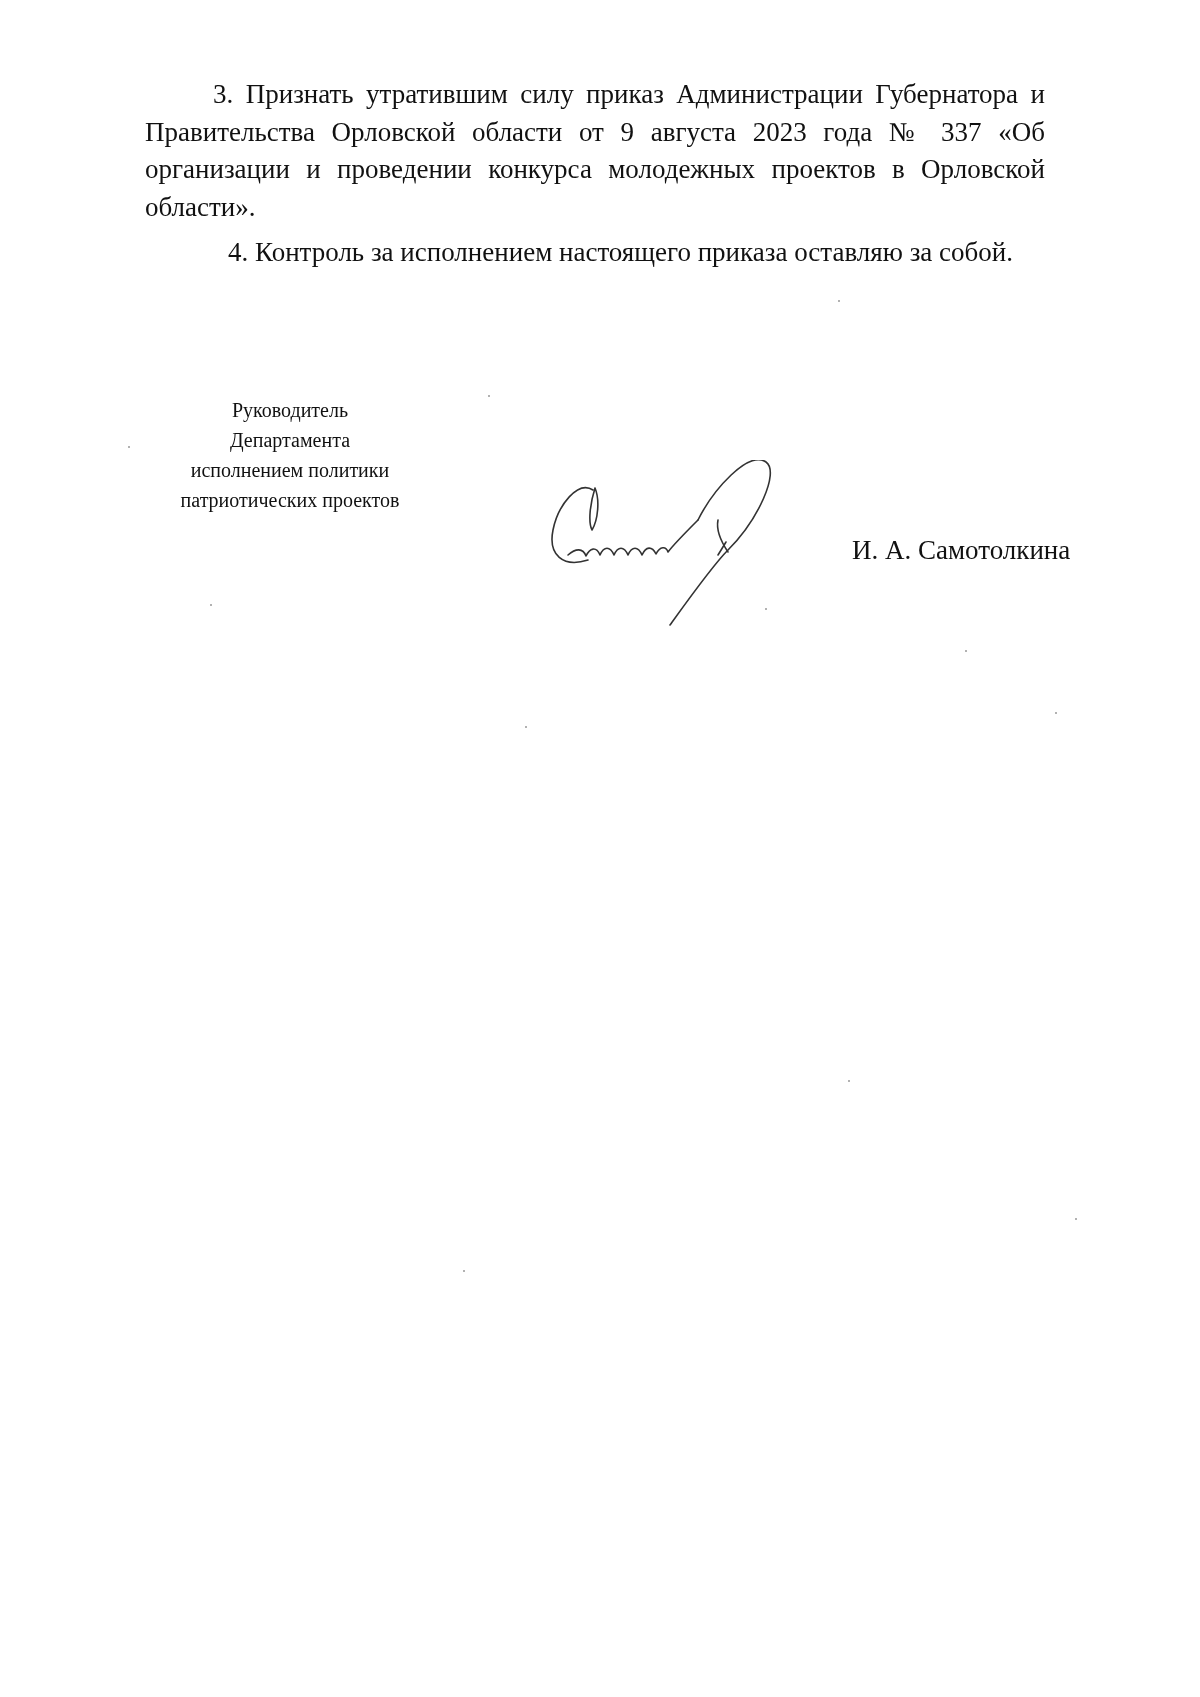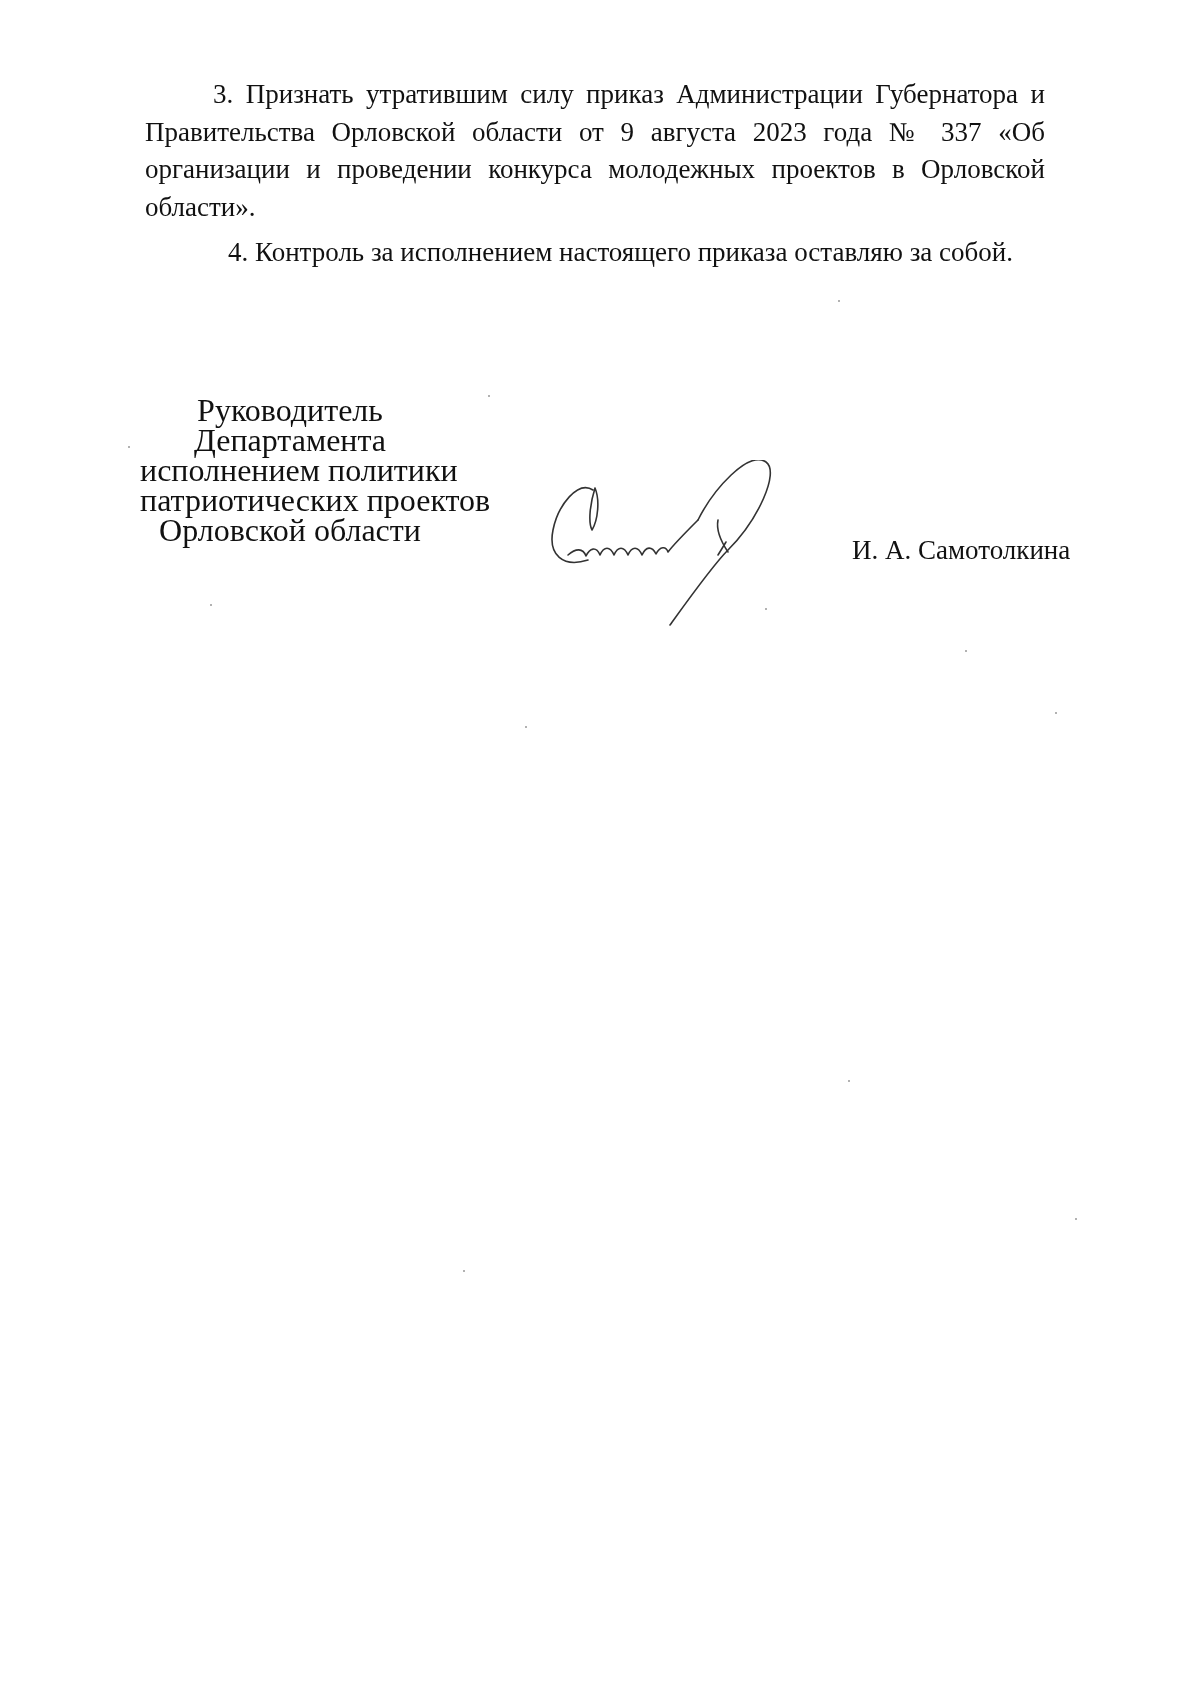--- a/index.html
+++ b/index.html
@@ -5,41 +5,40 @@
     html, body { margin: 0; padding: 0; background: #ffffff; }
     body { width: 1200px; height: 1697px; position: relative; overflow: hidden;
            font-family: "Liberation Serif", "DejaVu Serif", serif; color: #111111; }
     .page { position: absolute; left: 0; top: 0; width: 1200px; height: 1544px; background: #fff; }
     .para { position: absolute; left: 145px; width: 900px; font-size: 27px; line-height: 37.5px;
             text-align: justify; text-align-last: left; }
     .para .indent { display: inline-block; width: 68px; }
     #p3 { top: 76px; }
     #p4 { top: 219px; }
     .sig-block { position: absolute; left: 140px; top: 395px; width: 300px; text-align: center;
-                 font-size: 32px; line-height: 30px; }
+                 font-size: 20px; line-height: 30px; }
     .sig-block div { white-space: nowrap; }
     .signer-name { position: absolute; left: 852px; top: 508px; font-size: 27px; white-space: nowrap; margin-top: 27px; }
     .signature { position: absolute; left: 548px; top: 460px; width: 250px; height: 210px; }
     .speck { position: absolute; width: 2px; height: 2px; background: #999; border-radius: 1px; }
   </style>
 </head>
 <body>
 
 <div class="page">
 
   <p class="para" id="p3" style="margin:0;"><span class="indent"></span><span>3. Признать утратившим силу приказ Администрации Губернатора и Правительства Орловской области от 9 августа 2023 года № 337 «Об организации и проведении конкурса молодежных проектов в Орловской области».</span></p>
 
   <p class="para" id="p4" style="margin:15px;"><span class="indent"></span><span>4. Контроль за исполнением настоящего приказа оставляю за собой.</span></p>
 
   <div class="sig-block">
     <div>Руководитель</div>
     <div>Департамента</div>
     <div>исполнением политики</div>
     <div>патриотических проектов</div>
-    <div>Орловской области</div>
   </div>
 
   <svg class="signature" viewBox="0 0 250 210" fill="none" stroke="#333333" stroke-width="1.6" stroke-linecap="round" stroke-linejoin="round">
 
     <path d="M45 30 C30 20, 10 45, 5 70 C0 95, 15 108, 40 100"></path>
     <path d="M47 28 C52 40, 50 60, 44 70 C40 62, 42 44, 47 28"></path>
 
     <path d="M20 95 C28 88, 35 88, 38 96 C42 88, 48 86, 52 95 C56 86, 62 86, 66 95 C70 86, 76 86, 80 95 C84 86, 90 86, 94 95 C98 86, 104 86, 108 94 C112 86, 118 86, 120 92 C126 84, 140 70, 150 60"></path>
 
     <path d="M150 60 C165 30, 200 -10, 218 2 C232 12, 210 60, 180 90 C165 105, 140 140, 122 165"></path>

